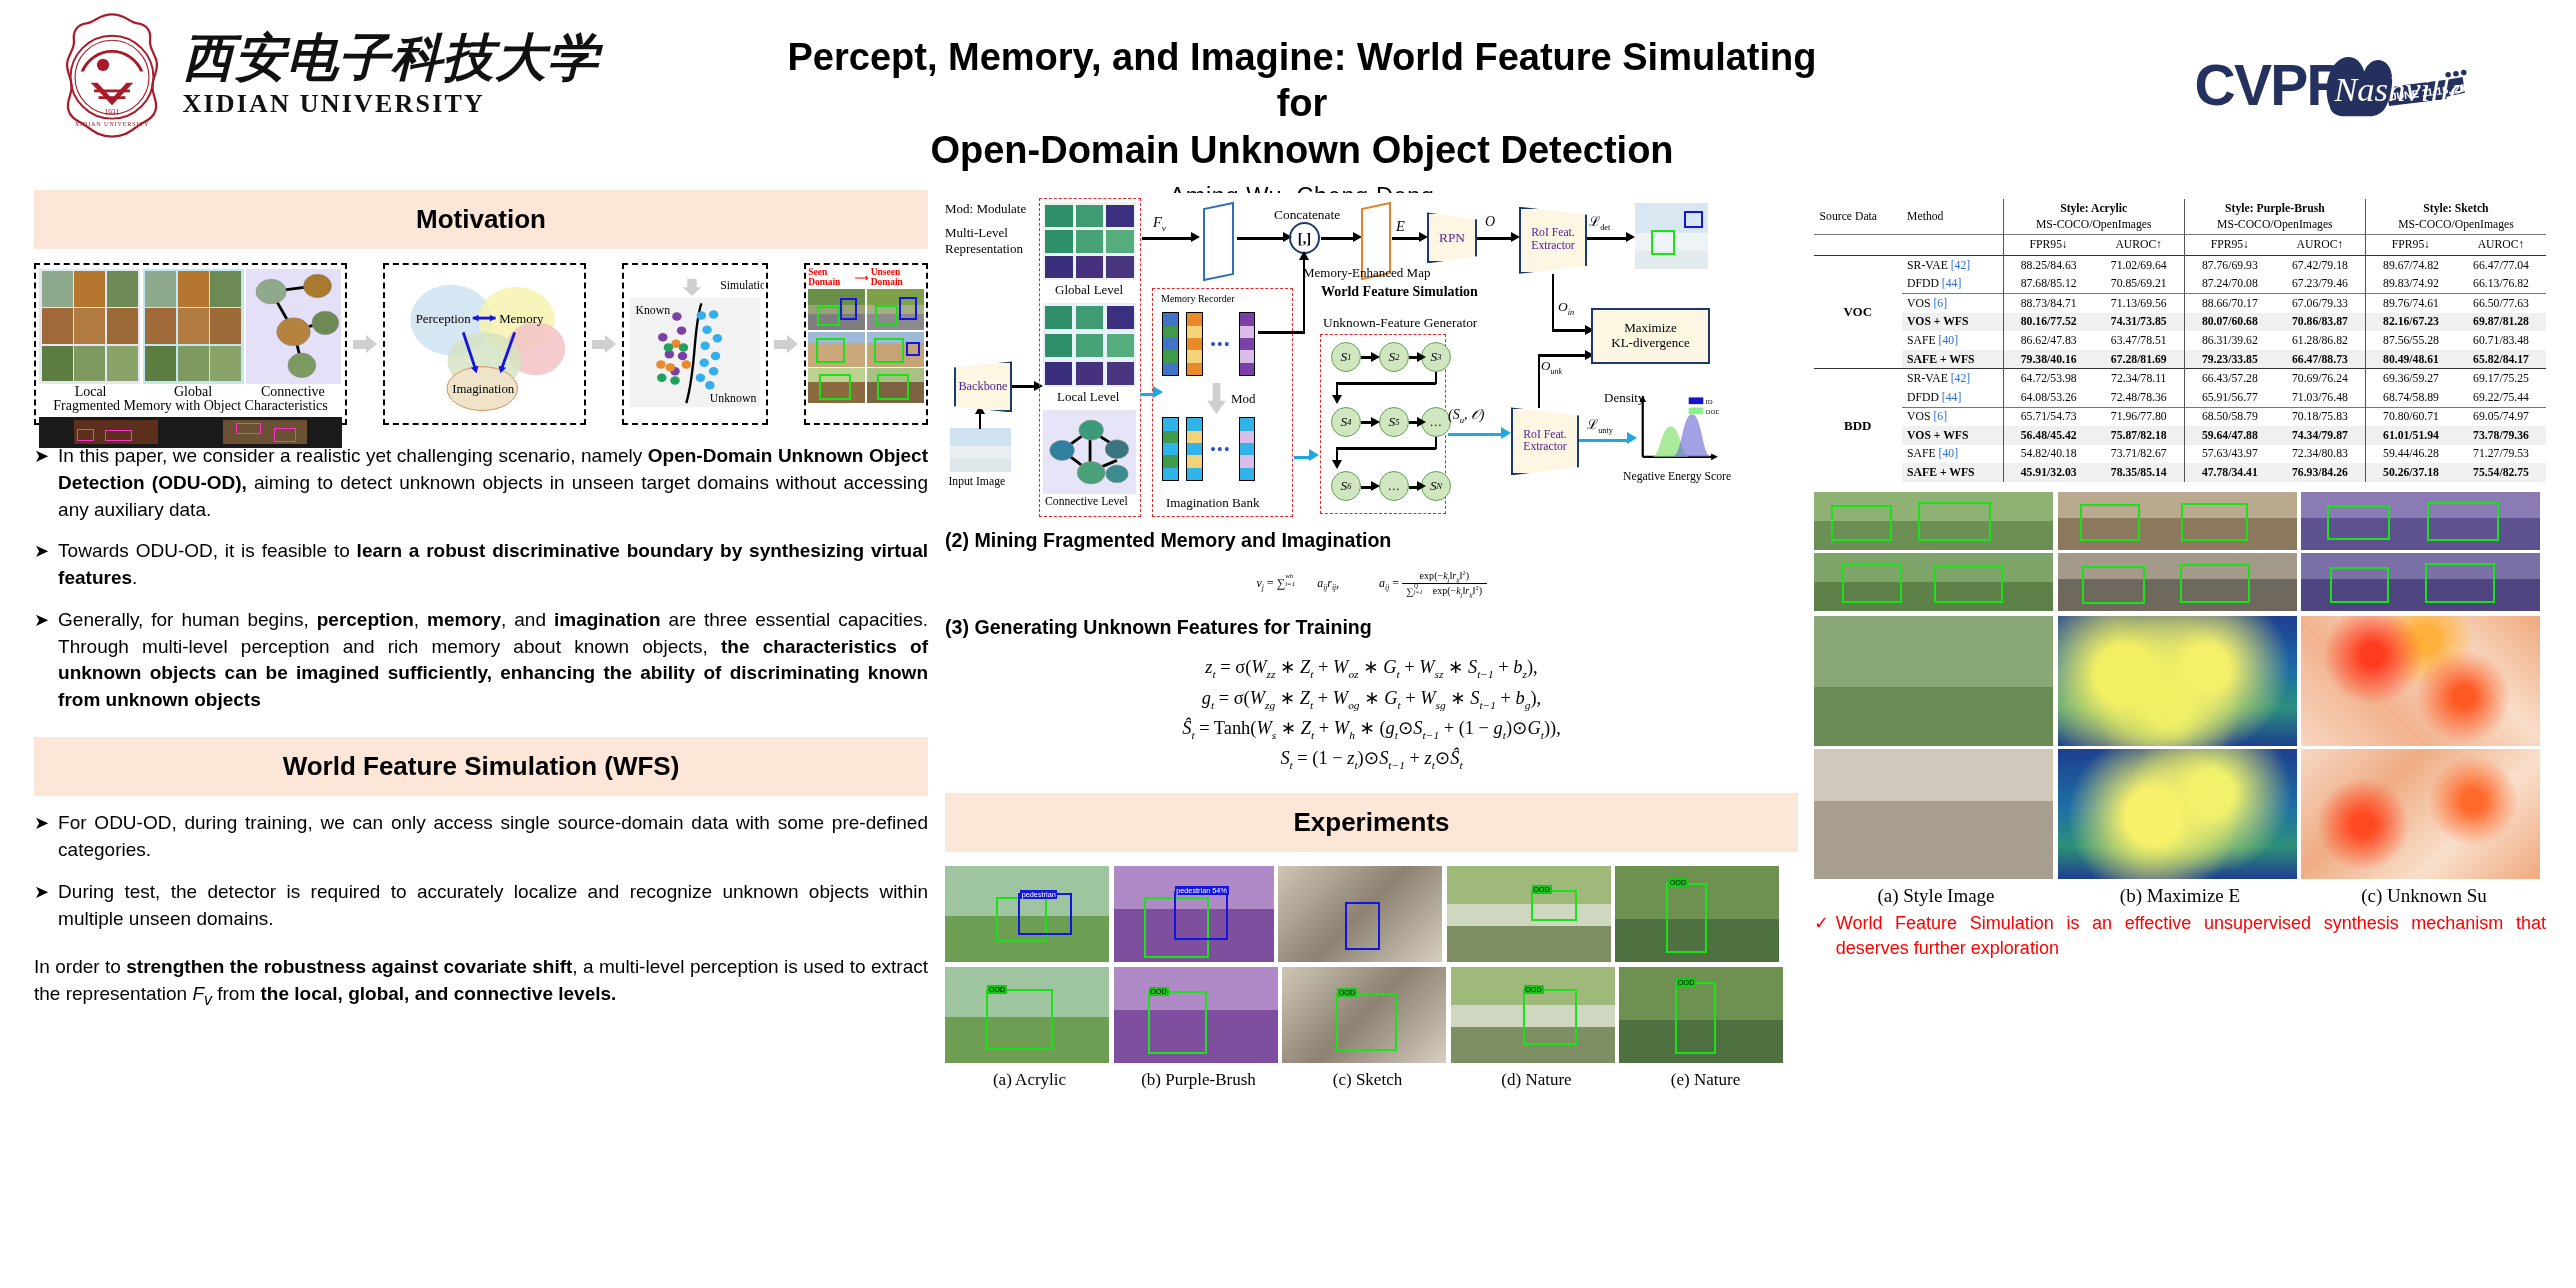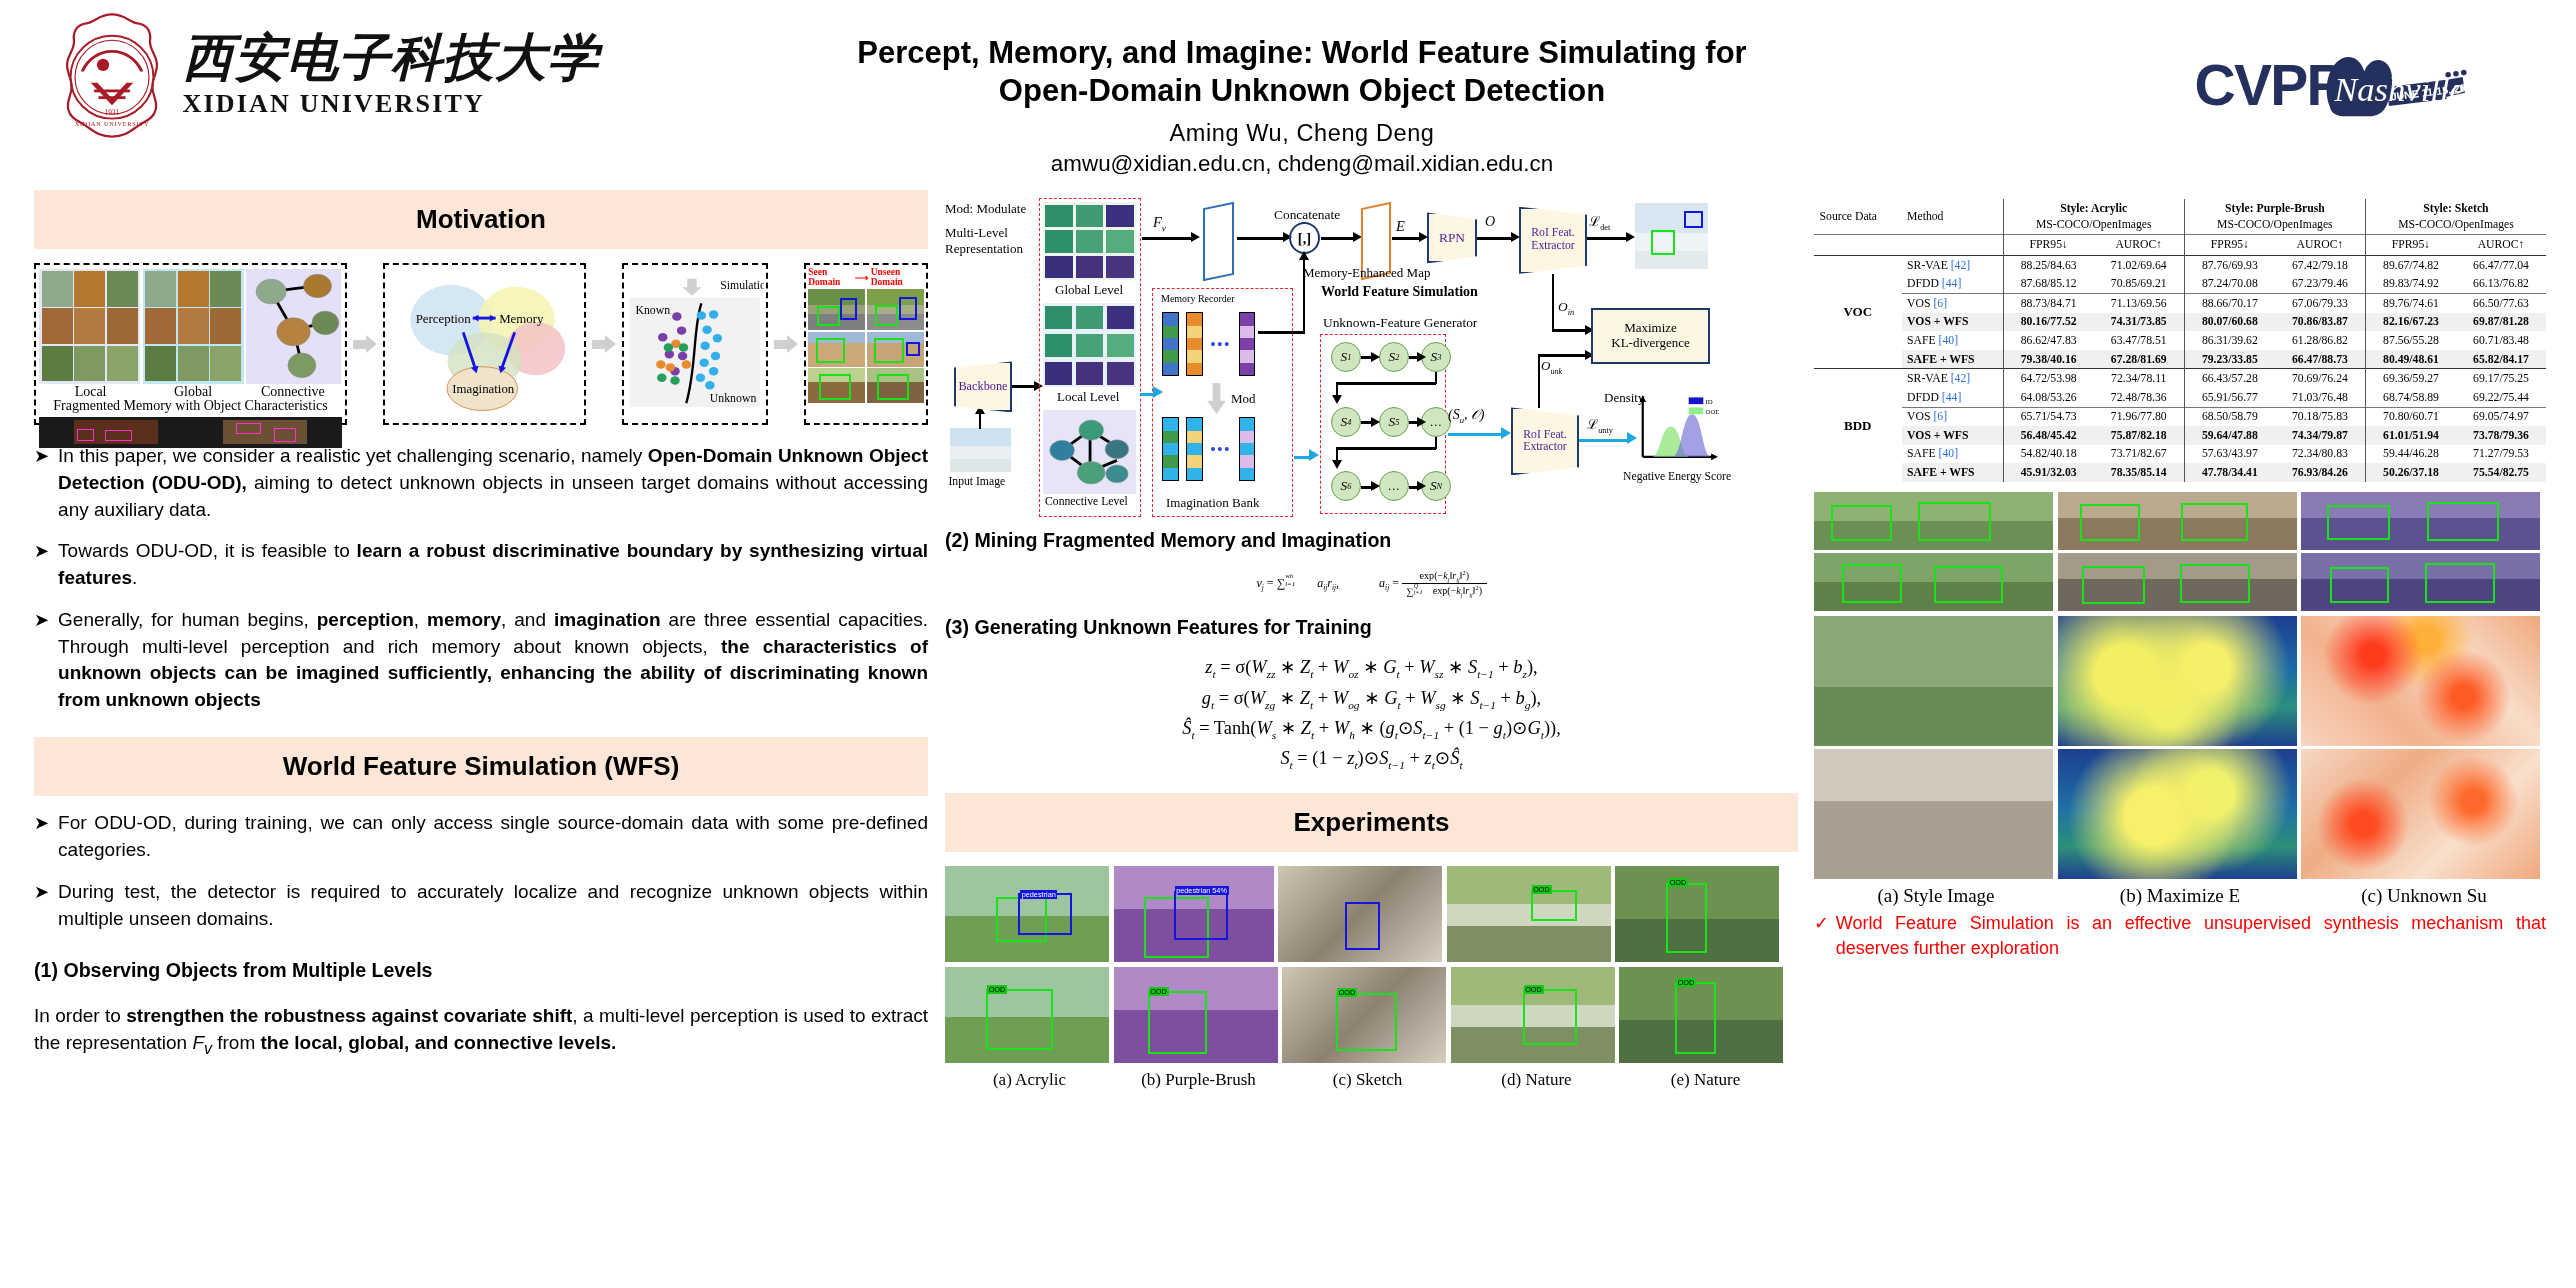--- a/index.html
+++ b/index.html
@@ -14,21 +14,21 @@
   
   .header { position:absolute; left:0; top:0; width:2576px; height:190px; }
   .logo-xidian { position:absolute; left:56px; top:11.2px; display:flex; align-items:center; gap:14.5px; }
   .seal { width:112px; height:129px; position:relative; }
   .seal svg { width:112px; height:129px; display:block; }
   .xd-text { display:flex; flex-direction:column; align-items:flex-start; }
   .xd-cn { font-family:"Liberation Serif", serif; font-size:51px; font-weight:bold; color:#111; letter-spacing:1.1px; font-style:italic; line-height:1.05; }
   .xd-en { font-family:"Liberation Serif", serif; font-size:26px; font-weight:bold; color:#111; letter-spacing:2.2px; margin-top:3.4px;}
 
   .title-block { position:absolute; left:771px; top:34px; width:1062px; text-align:center; }
-  .title-line { font-family:"Liberation Sans", sans-serif; font-size:31px; font-weight:bold; color:#000; line-height:1.22; }
+  .title-line { font-family:"Liberation Sans", sans-serif; font-size:38px; font-weight:bold; color:#000; line-height:1.22; }
   .authors { font-family:"Liberation Sans", sans-serif; font-size:23.5px; color:#000; margin-top:10px; letter-spacing:0.6px;}
   .emails { font-family:"Liberation Sans", sans-serif; font-size:22.4px; color:#000; margin-top:4.5px; }
 
   .cvpr-logo { position:absolute; right:34px; top:39px; width:352px; height:84px; }
   .cvpr-logo svg { width:100%; height:100%; }
 
   
   .col { position:absolute; top:0; }
   .col-left  { left:34px;   width:894px; }
   .col-mid   { left:945px; width:853px; }
@@ -350,21 +350,20 @@
         <div class="bullet">
           <span class="arw">➤</span>
           <span class="txt"><span>For ODU-OD, during training, we can only access single source-domain data with some pre-defined categories.</span></span>
         </div>
         <div class="bullet">
           <span class="arw">➤</span>
           <span class="txt"><span>During test, the detector is required to accurately localize and recognize unknown objects within multiple unseen domains.</span></span>
         </div>
       </div>
 
-    <div class="subhead" style="margin-top:26px;">(1) Observing Objects from Multiple Levels</div>
     <div class="para" id="left-para1" style="margin-top:20px;"><span>In order to </span><span class="b">strengthen the robustness against covariate shift</span><span>, a multi-level perception is used to extract the representation </span><span><i>F</i><sub style="font-style:italic">v</sub></span><span> from </span><span class="b">the local, global, and connective levels.</span></div>
   </div>
 
   <div class="col col-mid" style="top:190px;">
 
     <div class="arch">
 
       <div class="archlbl" style="left:0px;top:7.8px;font-size:13px;">Mod: Modulate</div>
       <div class="archlbl" style="left:0px;top:32px;font-size:13px;">Multi-Level</div>
       <div class="archlbl" style="left:0px;top:48px;font-size:13px;">Representation</div>

